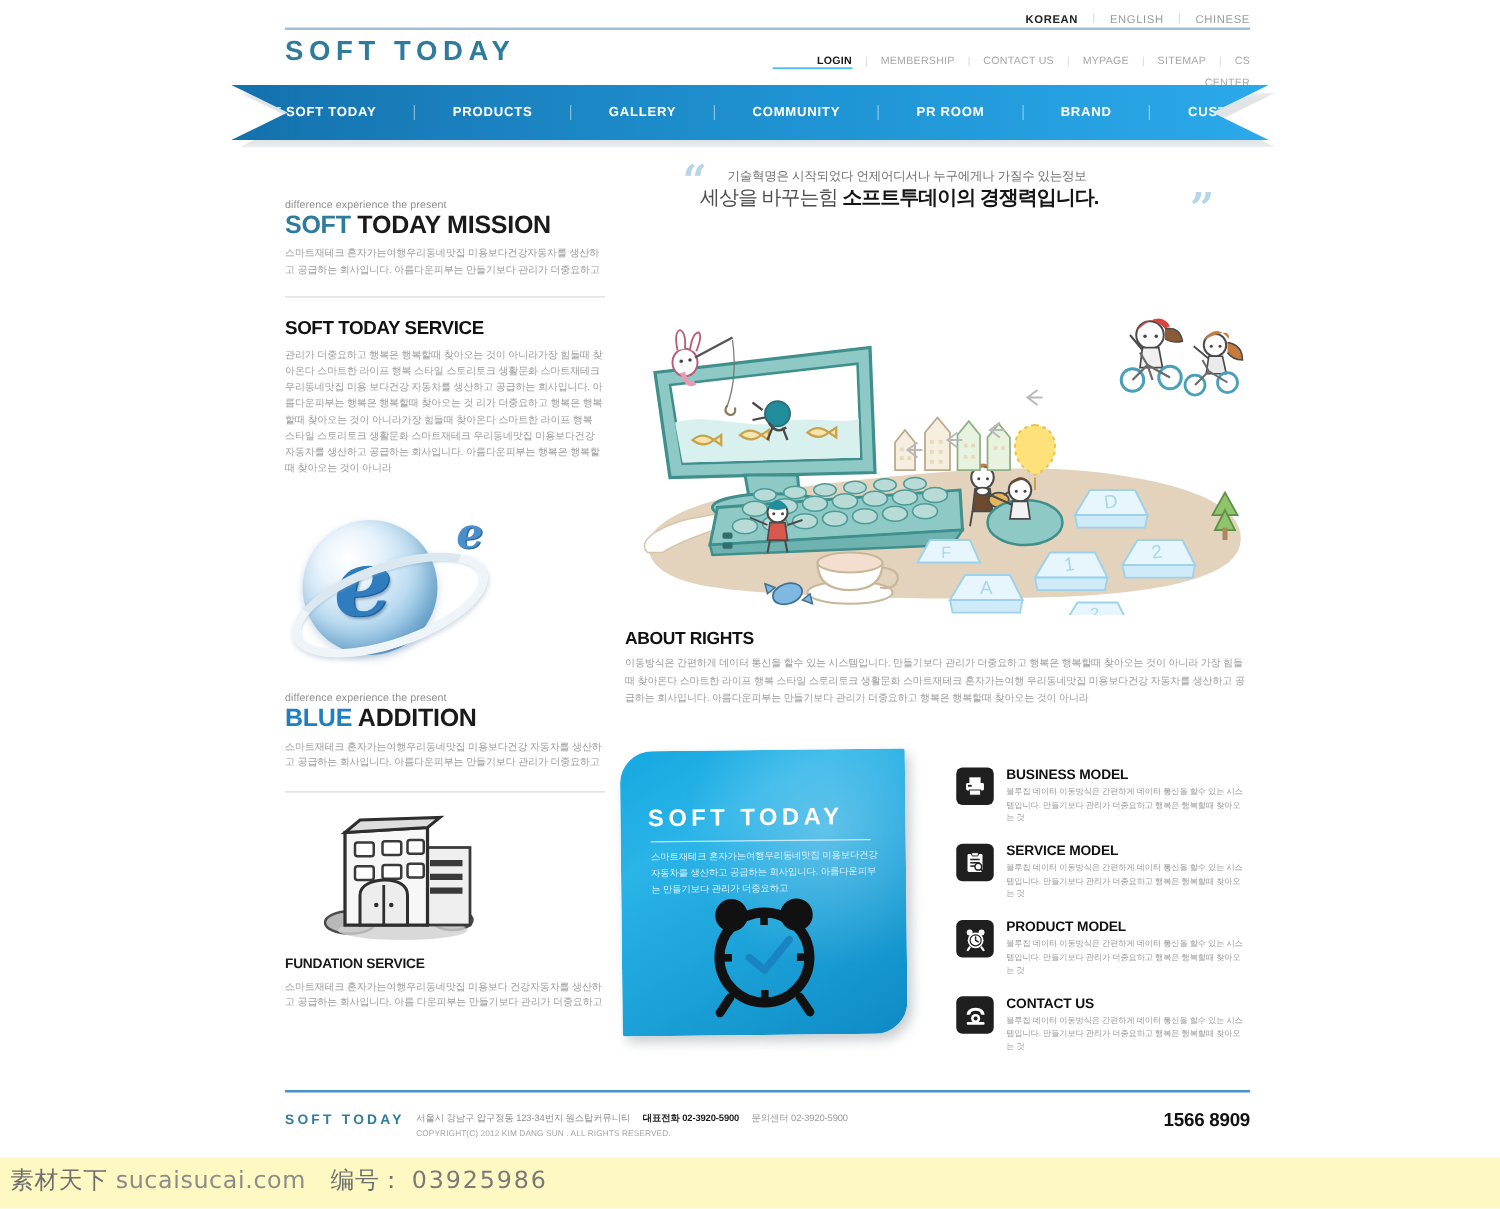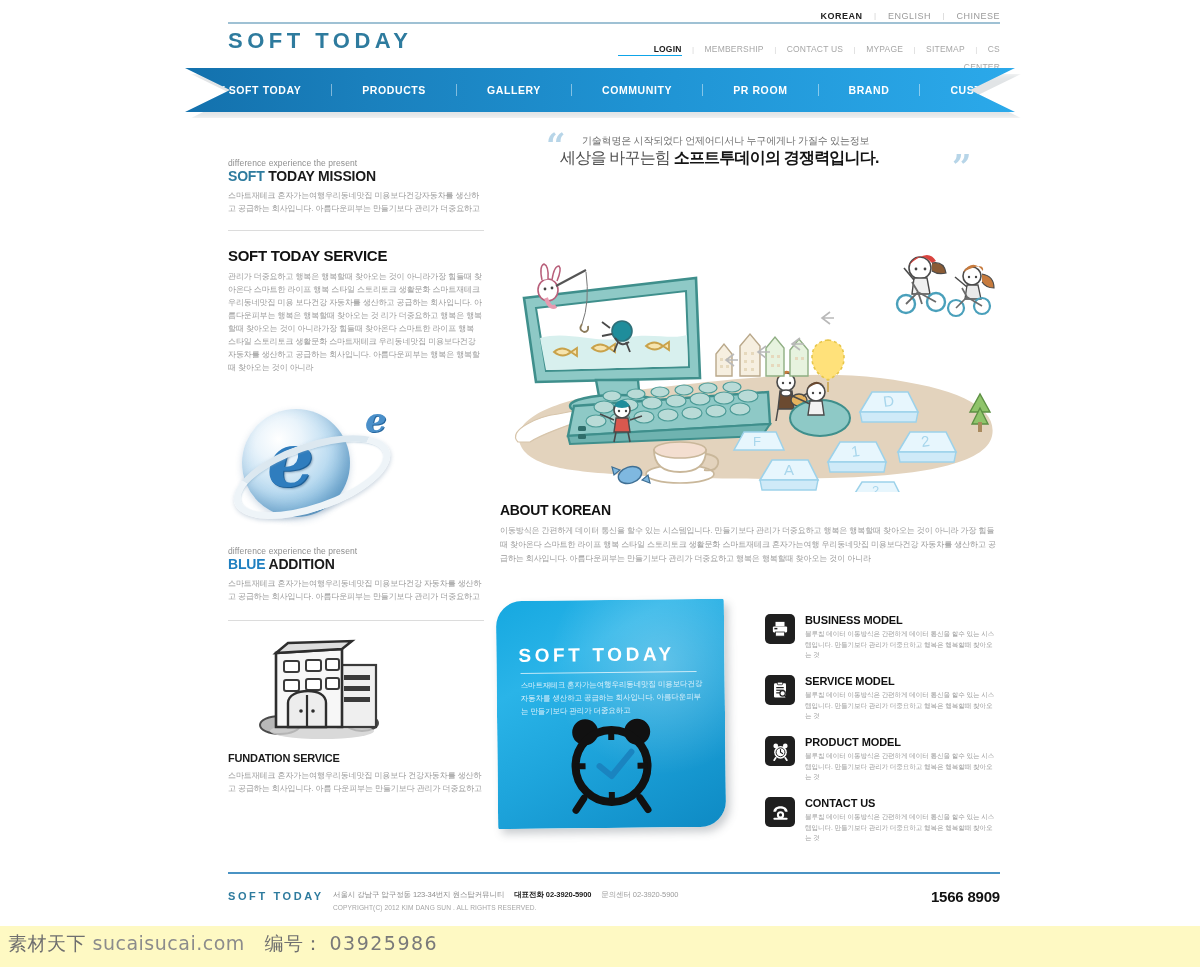--- a/index.html
+++ b/index.html
@@ -60,21 +60,21 @@
 
   
   .left-col{position:absolute;left:228px;top:130px;width:256px;margin-top:28px;}
   .right-col{position:absolute;left:500px;top:126px;width:500px;}
 
   
   .eyebrow{
     font-size:8.5px;color:#8e8e8e;letter-spacing:.1px;margin-bottom:1px;
     font-family:"Liberation Sans", sans-serif;
   }
-  .blk-title{font-size:14px;font-weight:bold;color:#1a1a1a;letter-spacing:-.2px;line-height:1.1;}
+  .blk-title{font-size:20px;font-weight:bold;color:#1a1a1a;letter-spacing:-.2px;line-height:1.1;}
   .blk-title .accent{color:#2e7b9e;}
   .blk-title .accent2{color:#1f7fc0;}
   .body-txt{
     font-size:8px;line-height:1.62;color:#9b9b9b;margin-top:6px;letter-spacing:-.1px;
   }
   .hr-soft{height:1px;background:#dcdcdc;margin:14px 0 16px 0;}
 
   .sec-title{font-size:15px;font-weight:bold;color:#111;letter-spacing:-.3px;margin-bottom:7px;}
 
   
@@ -523,21 +523,21 @@
 
         <g>
           <path d="M470 220 l10 -18 l10 18 Z" fill="#8fc46a" stroke="#5d9044" stroke-width="1.4"></path>
           <path d="M472 232 l8 -16 l8 16 Z" fill="#8fc46a" stroke="#5d9044" stroke-width="1.4"></path>
           <rect x="478" y="230" width="4" height="10" fill="#a98a5e"></rect>
         </g>
       </svg>
     </div>
 
     <div class="about">
-      <div class="sec-title">ABOUT KOREAN</div>
+      <div class="sec-title">ABOUT RIGHTS</div>
       <p>이동방식은 간편하게 데이터 통신을 할수 있는 시스템입니다.  만들기보다 관리가 더중요하고 행복은 행복할때 찾아오는 것이 아니라 가장 힘들때 찾아온다  스마트한 라이프 행복 스타일 스토리토크 생활문화 스마트재테크 혼자가는여행 우리동네맛집 미용보다건강 자동차를 생산하고 공급하는 회사입니다. 아름다운피부는 만들기보다 관리가 더중요하고 행복은 행복할때 찾아오는 것이 아니라</p>
     </div>
   </div>
 
   <div class="bottom">
 
     <div class="blue-card">
       <div class="bc-title">SOFT TODAY</div>
       <div class="bc-rule"></div>
       <div class="bc-desc">스마트재테크 혼자가는여행우리동네맛집 미용보다건강 자동차를 생산하고 공급하는 회사입니다. 아름다운피부는 만들기보다 관리가 더중요하고</div>

